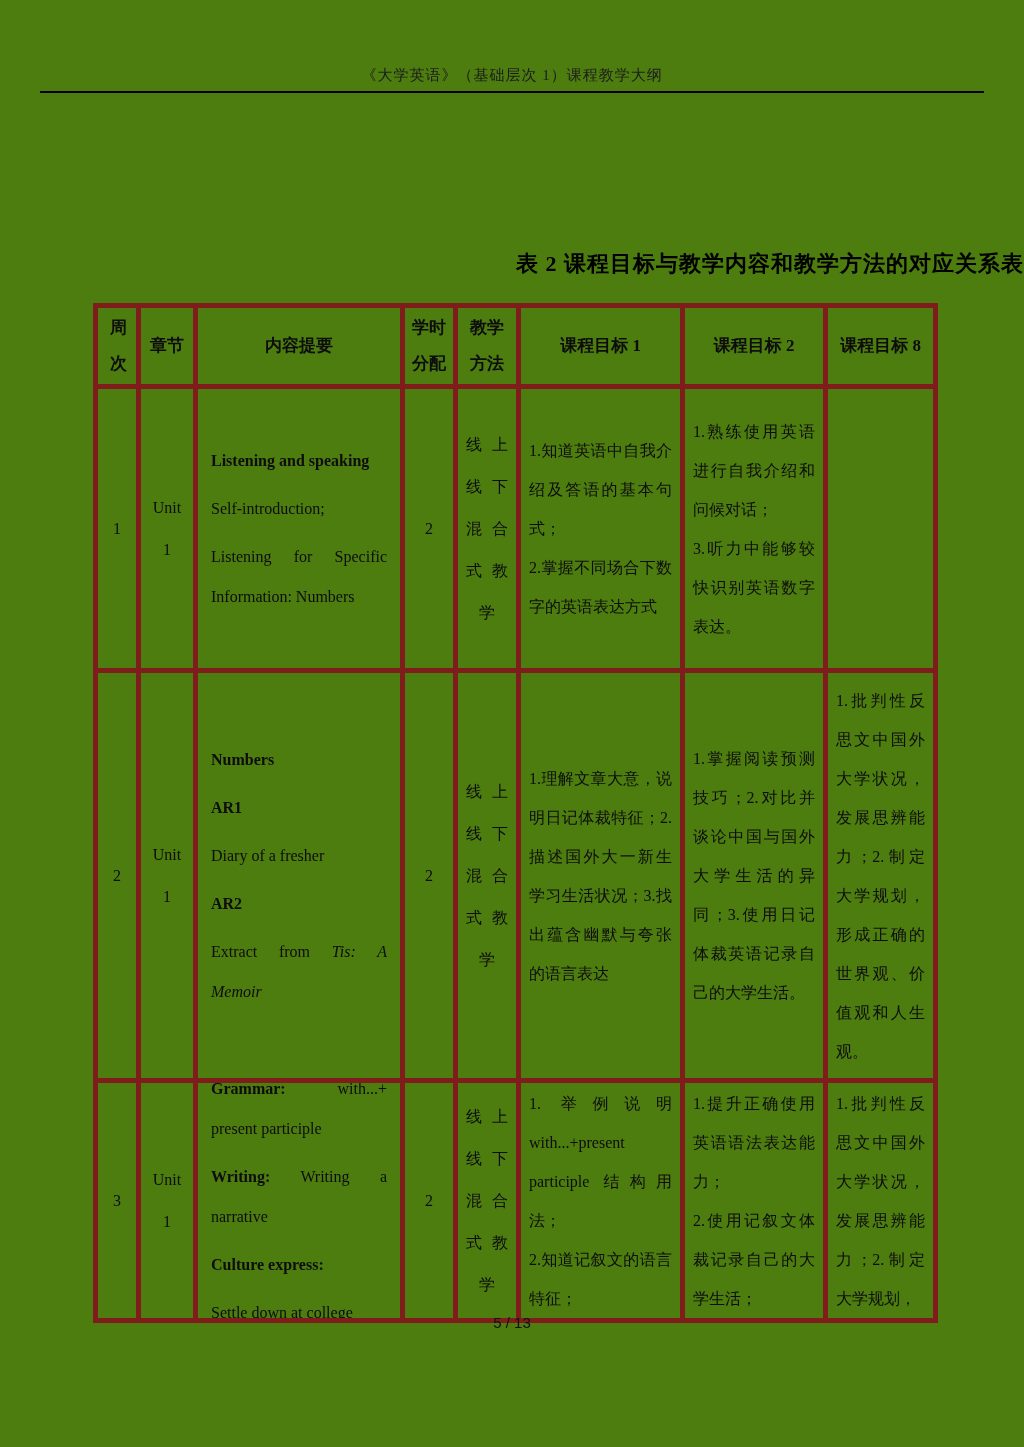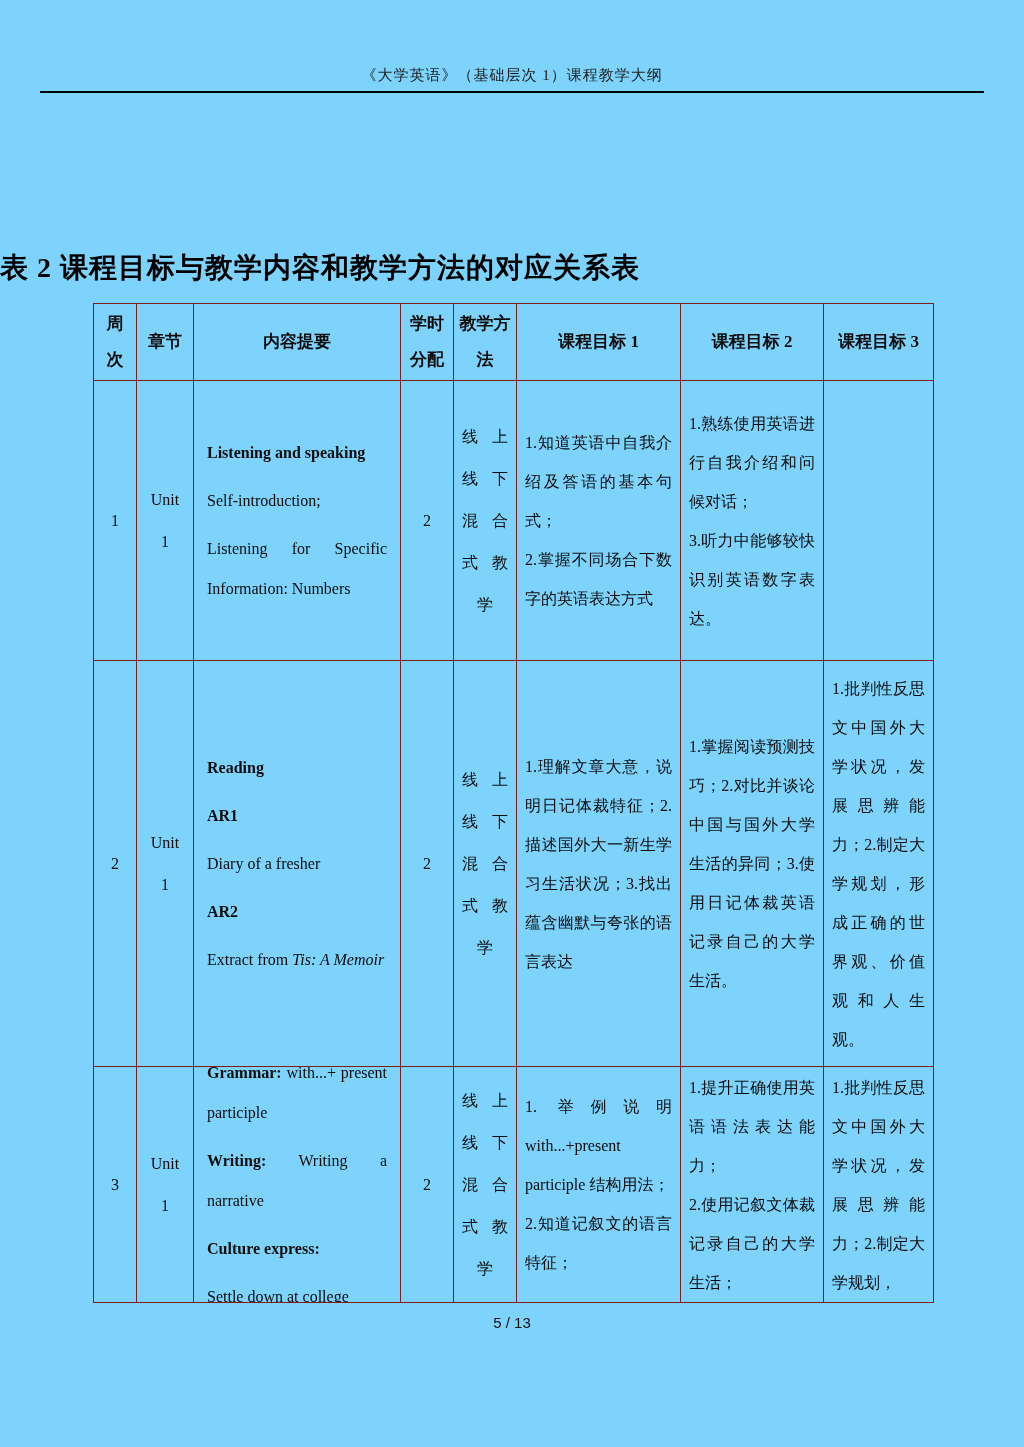--- a/index.html
+++ b/index.html
@@ -1,20 +1,20 @@
 <!DOCTYPE html>
 <html><head>
 <meta charset="utf-8">
 <style>
   html,body{margin:0;padding:0;background:#e9e9e9;}
   .page{
     position:relative;
     width:1024px;height:1447px;
     margin:0 auto;
-    background:#7dd3fc;
+    background:#4d7c0f;
     font-family:"Liberation Serif","DejaVu Serif",serif;
     color:#111111;
     overflow:hidden;
   }
   
   .doc-header-text{
     position:absolute;top:66px;left:0;right:0;
     text-align:center;
     font-size:15px;letter-spacing:1px;color:#1c1c1c;
   }
@@ -23,31 +23,31 @@
     border-top:2px solid #000;
   }
   
   .section-title{
     position:absolute;top:194px;left:104px;margin:0;
     font-size:28px;font-weight:bold;letter-spacing:6px;color:#000;
   }
   
   .table-title{
     position:absolute;top:249px;left:0;right:0;
-    text-align:left;
-    font-size:28px;font-weight:bold;letter-spacing:1px;color:#000;
+    text-align:right;
+    font-size:22px;font-weight:bold;letter-spacing:1px;color:#000;
   }
   
   table.course-table{
     position:absolute;top:303px;left:93px;
     width:840px;
     border-collapse:collapse;table-layout:fixed;
   }
   .course-table th,.course-table td{
-    border:1px solid #7f1d1d;
+    border:5px solid #7f1d1d;
     padding:0;vertical-align:middle;
     font-size:16px;color:#0d0d0d;
   }
   .course-table th{font-weight:bold;font-size:17px;}
   .clip{
     display:flex;flex-direction:column;justify-content:center;
     overflow:hidden;box-sizing:border-box;
   }
   thead .clip{height:76px;line-height:36px;text-align:center;padding:0 4px;}
   thead th:first-child .clip{padding:0 12px;}
@@ -112,21 +112,21 @@
           <th>
             <div class="clip">教学方法</div>
           </th>
           <th>
             <div class="clip">课程目标 1</div>
           </th>
           <th>
             <div class="clip">课程目标 2</div>
           </th>
           <th>
-            <div class="clip">课程目标 3</div>
+            <div class="clip">课程目标 8</div>
           </th>
         </tr>
     </thead>
     <tbody id="table-body">
         <tr>
           <td>
             <div class="clip c-center">1</div>
           </td>
           <td>
             <div class="clip c-center c-chapter">Unit 1</div>
@@ -162,21 +162,21 @@
         </tr>
         <tr>
           <td>
             <div class="clip c-center">2</div>
           </td>
           <td>
             <div class="clip c-center c-chapter">Unit 1</div>
           </td>
           <td>
             <div class="clip c-content">
-              <p><b>Reading</b></p>
+              <p><b>Numbers</b></p>
               <p><b>AR1</b></p>
               <p><span>Diary of a fresher</span></p>
               <p><b>AR2</b></p>
               <p><span>Extract from </span><i>Tis: A Memoir</i></p>
             </div>
           </td>
           <td>
             <div class="clip c-center">2</div>
           </td>
           <td>

